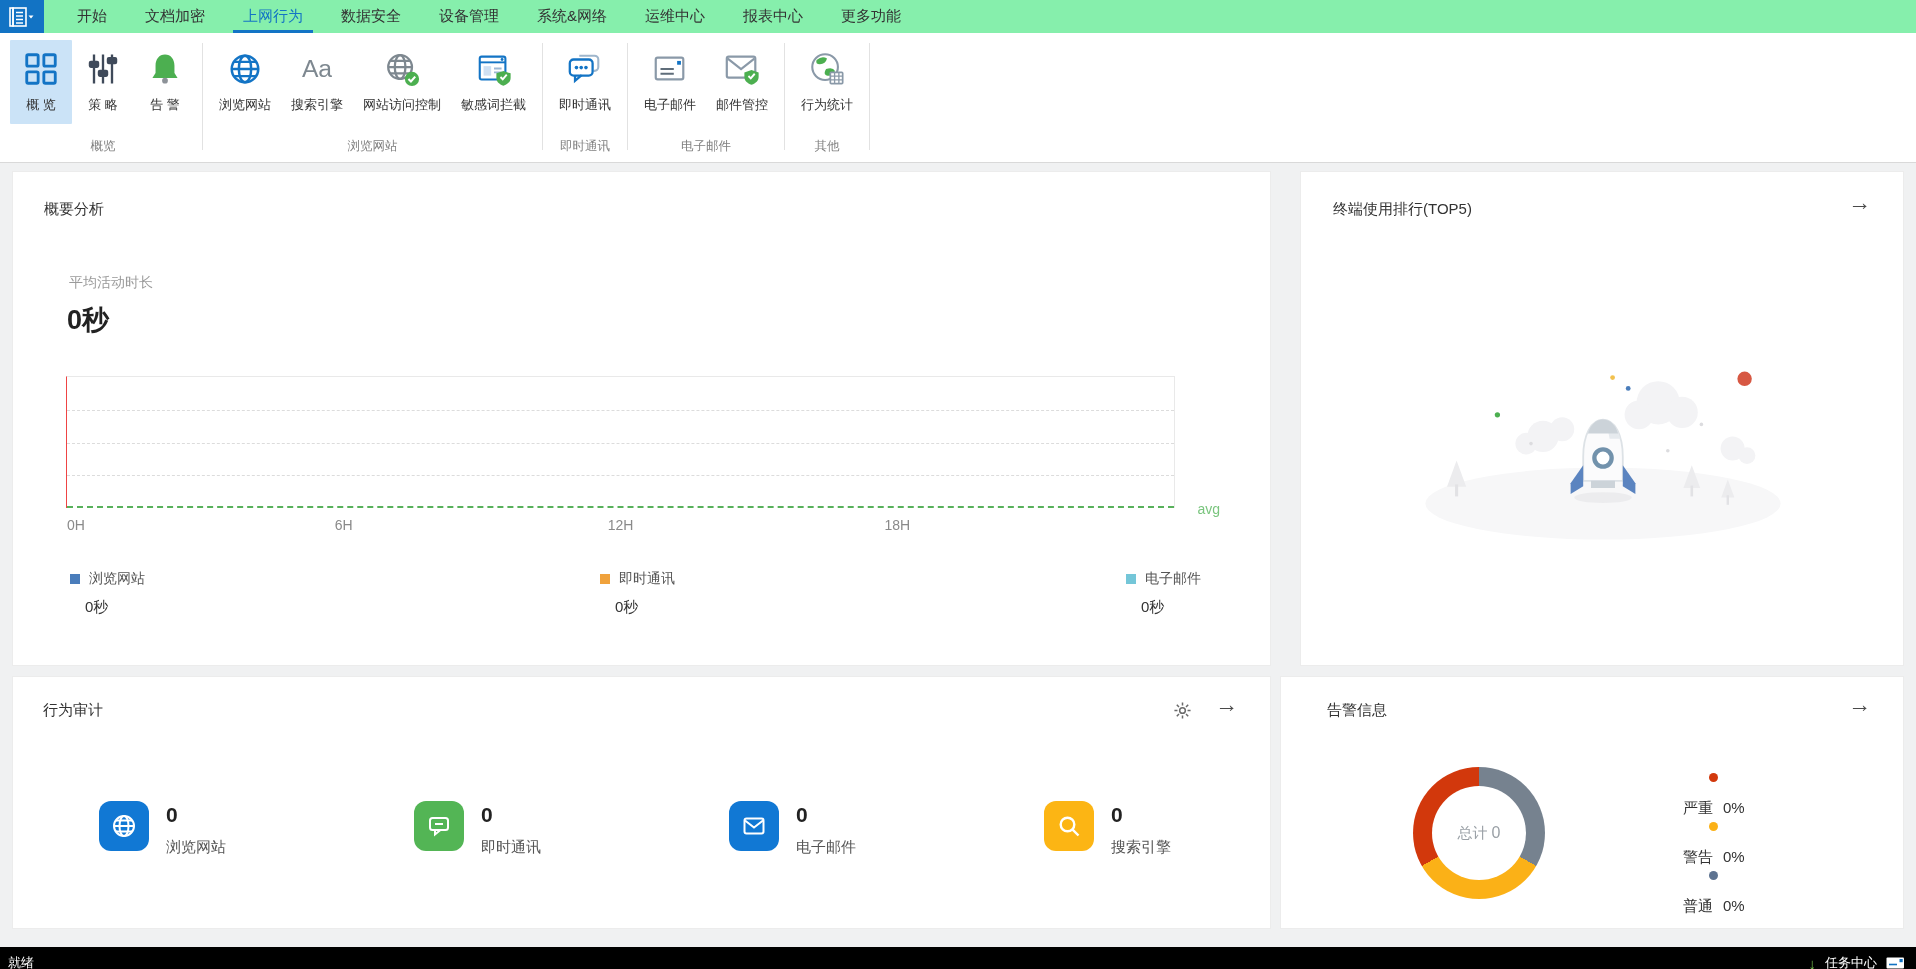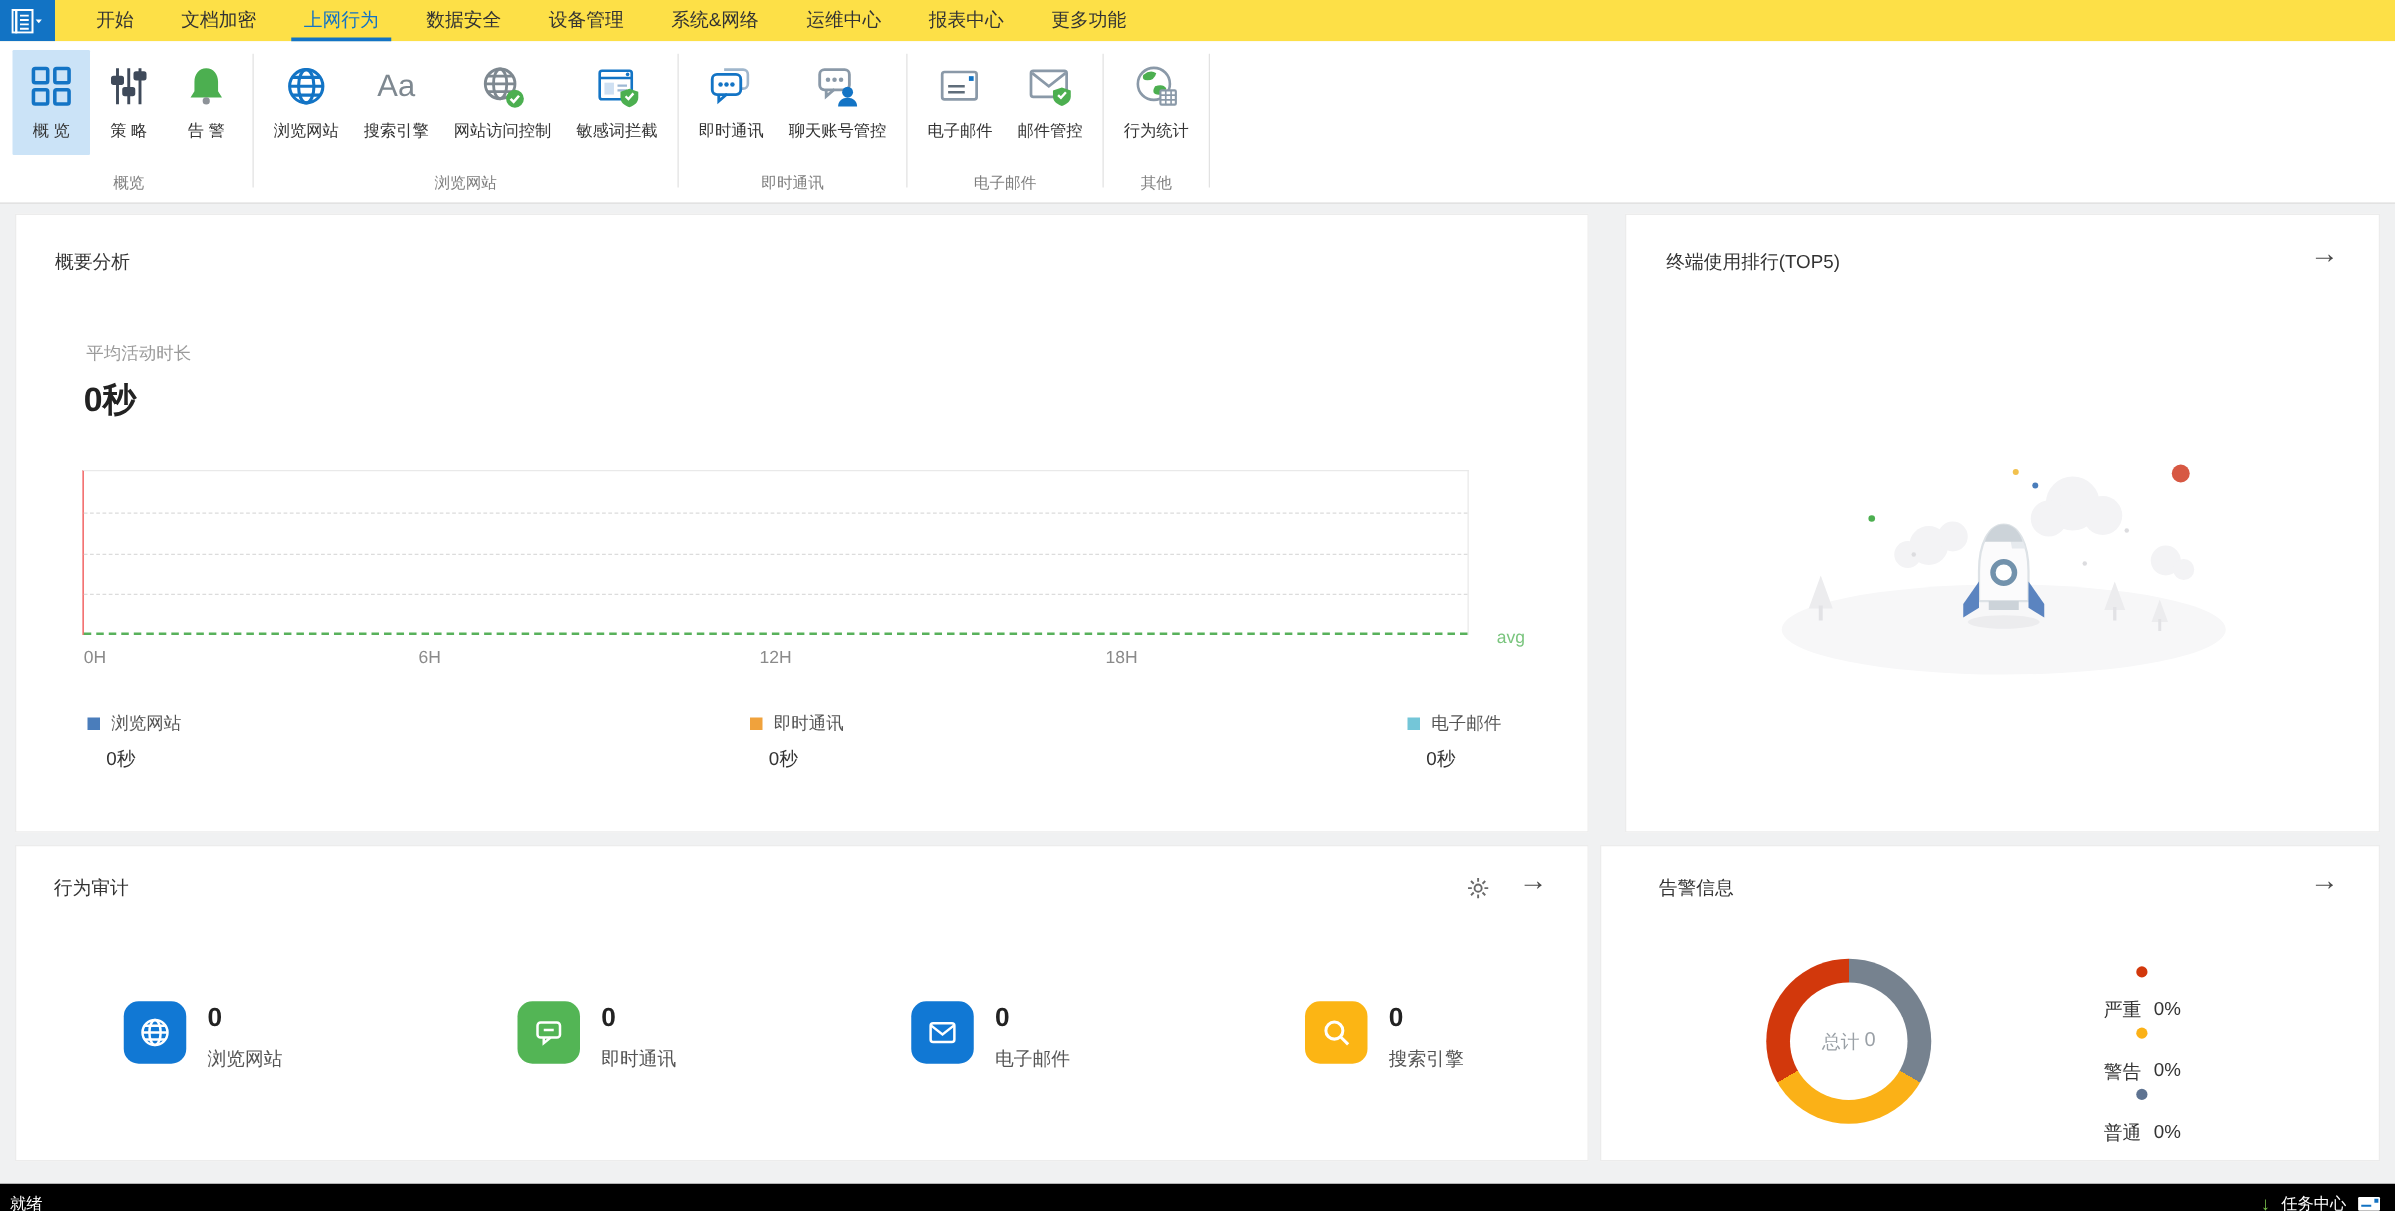--- a/index.html
+++ b/index.html
@@ -3,21 +3,21 @@
 <meta charset="utf-8">
 <style>
   * { margin:0; padding:0; box-sizing:border-box; }
   html,body { background:#e8e8e8; }
   .root {
     width:1916px; height:969px; display:flex; flex-direction:column;
     background:#f0f1f2; font-family:"Liberation Sans","DejaVu Sans",sans-serif;
     color:#333; overflow:hidden; position:relative;
   }
   
-  .menubar { height:33px; background:#fde047; display:flex; align-items:stretch; flex:0 0 auto; }
+  .menubar { height:33px; background:#86efac; display:flex; align-items:stretch; flex:0 0 auto; }
   .app-btn { width:44px; background:#1273c4; display:flex; align-items:center; justify-content:center; cursor:pointer; }
   .tabs { display:flex; align-items:stretch; margin-left:14px; }
   .tab { padding:0 19px; font-size:15px; color:#333; display:flex; align-items:center; position:relative; cursor:pointer; white-space:nowrap; }
   .tab.active { color:#1374c5; }
   .tab.active::after { content:""; position:absolute; left:9px; right:9px; bottom:0; height:3px; background:#1374c5; }
   
   .ribbon { height:130px; background:#fff; border-bottom:1px solid #d9d9d9; display:flex; align-items:stretch; padding-left:4px; flex:0 0 auto; }
   .rgroup { display:flex; flex-direction:column; }
   .rbuttons { display:flex; align-items:flex-start; padding:7px 6px 0 6px; flex:1; }
   .rbtn { display:flex; flex-direction:column; align-items:center; padding:9px 10px 10px; min-width:62px; cursor:pointer; border-radius:1px; }
@@ -216,34 +216,20 @@
             <svg width="38" height="38" viewBox="0 0 40 40">
               <path d="M14 6h16a4 4 0 0 1 4 4v8a4 4 0 0 1-4 4h-1" fill="none" stroke="#9fb6cc" stroke-width="2.2"></path>
               <rect x="4" y="10" width="24" height="17" rx="4" fill="none" stroke="#1374c5" stroke-width="2.4"></rect>
               <path d="M9.5 26.5v6l7-6" fill="none" stroke="#1374c5" stroke-width="2.4"></path>
               <circle cx="11" cy="18.5" r="1.9" fill="#1374c5"></circle>
                 <circle cx="16" cy="18.5" r="1.9" fill="#1374c5"></circle>
                 <circle cx="21" cy="18.5" r="1.9" fill="#1374c5"></circle>
             </svg>
           </span>
           <span class="rlbl">即时通讯</span>
-        </div>
-        <div class="rbtn">
-          <span class="ric">
-            <svg width="38" height="38" viewBox="0 0 40 40">
-              <rect x="5" y="6" width="25" height="17" rx="4" fill="none" stroke="#8a99a8" stroke-width="2.4"></rect>
-              <path d="M10.5 22.5v6l7-6" fill="none" stroke="#8a99a8" stroke-width="2.4"></path>
-              <circle cx="12" cy="14.5" r="1.9" fill="#8a99a8"></circle>
-                <circle cx="17.5" cy="14.5" r="1.9" fill="#8a99a8"></circle>
-                <circle cx="23" cy="14.5" r="1.9" fill="#8a99a8"></circle>
-              <circle cx="28.5" cy="25" r="4.6" fill="#1374c5"></circle>
-              <path d="M20.5 37c0-4.8 3.7-7.4 8-7.4s8 2.6 8 7.4z" fill="#1374c5"></path>
-            </svg>
-          </span>
-          <span class="rlbl">聊天账号管控</span>
         </div>
       </div>
       <div class="rgroup-label">即时通讯</div>
     </div>
     <div class="rsep"></div>
 
     <div class="rgroup">
       <div class="rbuttons">
         <div class="rbtn">
           <span class="ric">

